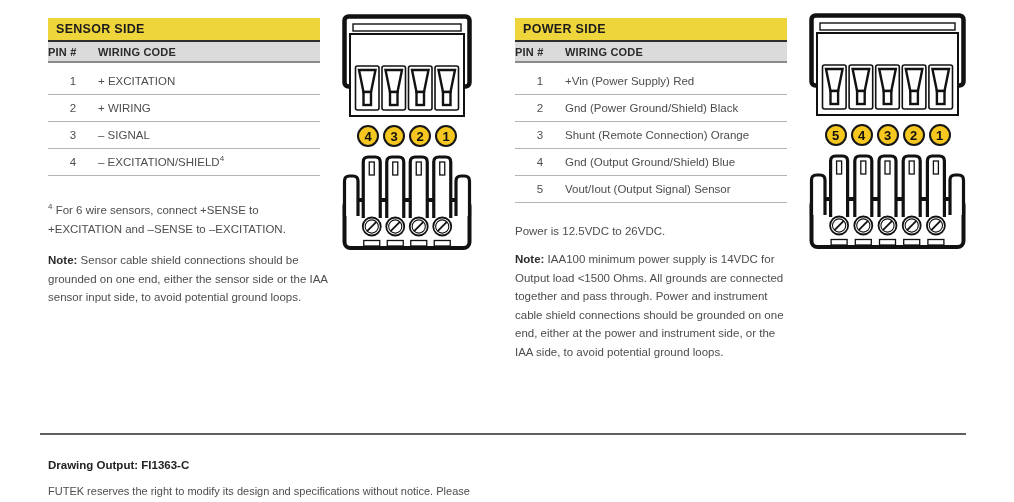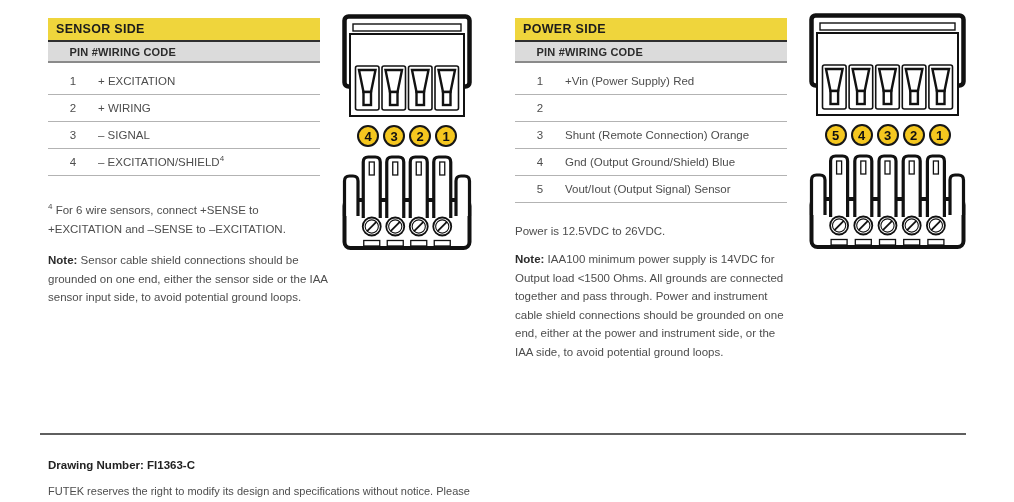--- a/index.html
+++ b/index.html
@@ -17,21 +17,21 @@
     border-bottom:2px solid #2f2f2f;
     display:flex; align-items:center; padding:8px 8px;
     font-weight:bold; font-size:12.5px; color:#1c1c1c; letter-spacing:.3px;
   }
   .table-colhead {
     height:21px; background:var(--column-header-gray,#DBDBDB);
     border-bottom:2px solid #8a8a8a;
     display:flex; align-items:center;
     font-weight:bold; font-size:11px; color:#2b2b2b; letter-spacing:.2px;
   }
-  .table-colhead .pin-cell { text-align:right; padding-left:7px; }
+  .table-colhead .pin-cell { text-align:left; }
   .rows { padding-top:5px; }
   .trow {
     height:27px; display:flex; align-items:center;
     border-bottom:1px solid #b3b3b3; font-size:11.5px; color:#4d4d4d;
   }
   .pin-cell { width:50px; text-align:center; }
   .code-cell { flex:1; }
   sup { font-size:8px; vertical-align:super; line-height:0; }
 
   .footnote { margin-top:25px; font-size:11.5px; line-height:18.5px; color:#4d4d4d; width:280px; }
@@ -149,20 +149,21 @@
       <span class="pin-cell">PIN #</span>
       <span class="code-cell">WIRING CODE</span>
     </div>
     <div class="rows">
         <div class="trow">
           <span class="pin-cell">1</span>
           <span class="code-cell">+Vin (Power Supply) Red</span>
         </div>
         <div class="trow">
           <span class="pin-cell">2</span>
+          <span class="code-cell">Gnd (Power Ground/Shield) Black</span>
         </div>
         <div class="trow">
           <span class="pin-cell">3</span>
           <span class="code-cell">Shunt (Remote Connection) Orange</span>
         </div>
         <div class="trow">
           <span class="pin-cell">4</span>
           <span class="code-cell">Gnd (Output Ground/Shield) Blue</span>
         </div>
         <div class="trow">
@@ -234,14 +235,14 @@
       <path d="M 118.39999999999999,64 L 118.39999999999999,8 Q 118.39999999999999,3 123.39999999999999,3 L 130.39999999999998,3 Q 135.39999999999998,3 135.39999999999998,8 L 135.39999999999998,64" fill="#fff" stroke="#111" stroke-width="3.2"></path>
       <rect x="124.39999999999999" y="8" width="5" height="13" fill="#fff" stroke="#111" stroke-width="1.3"></rect>
       <circle cx="126.89999999999999" cy="72.5" r="9" fill="#fff" stroke="#111" stroke-width="1.8"></circle>
       <circle cx="126.89999999999999" cy="72.5" r="6.6" fill="#fff" stroke="#111" stroke-width="1.1"></circle>
       <line x1="122.3" y1="77.1" x2="131.5" y2="67.9" stroke="#111" stroke-width="1.8"></line>
       <rect x="118.89999999999999" y="86.5" width="16" height="5.5" fill="#fff" stroke="#111" stroke-width="1.3"></rect>
     </svg>
 </div>
 
 <div class="footer-rule"></div>
-<div class="drawing-number">Drawing Number: FI1363-C</div>
+<div class="drawing-number">Drawing Output: FI1363-C</div>
 <div class="disclaimer">FUTEK reserves the right to modify its design and specifications without notice. Please</div>
 
 </body></html>

